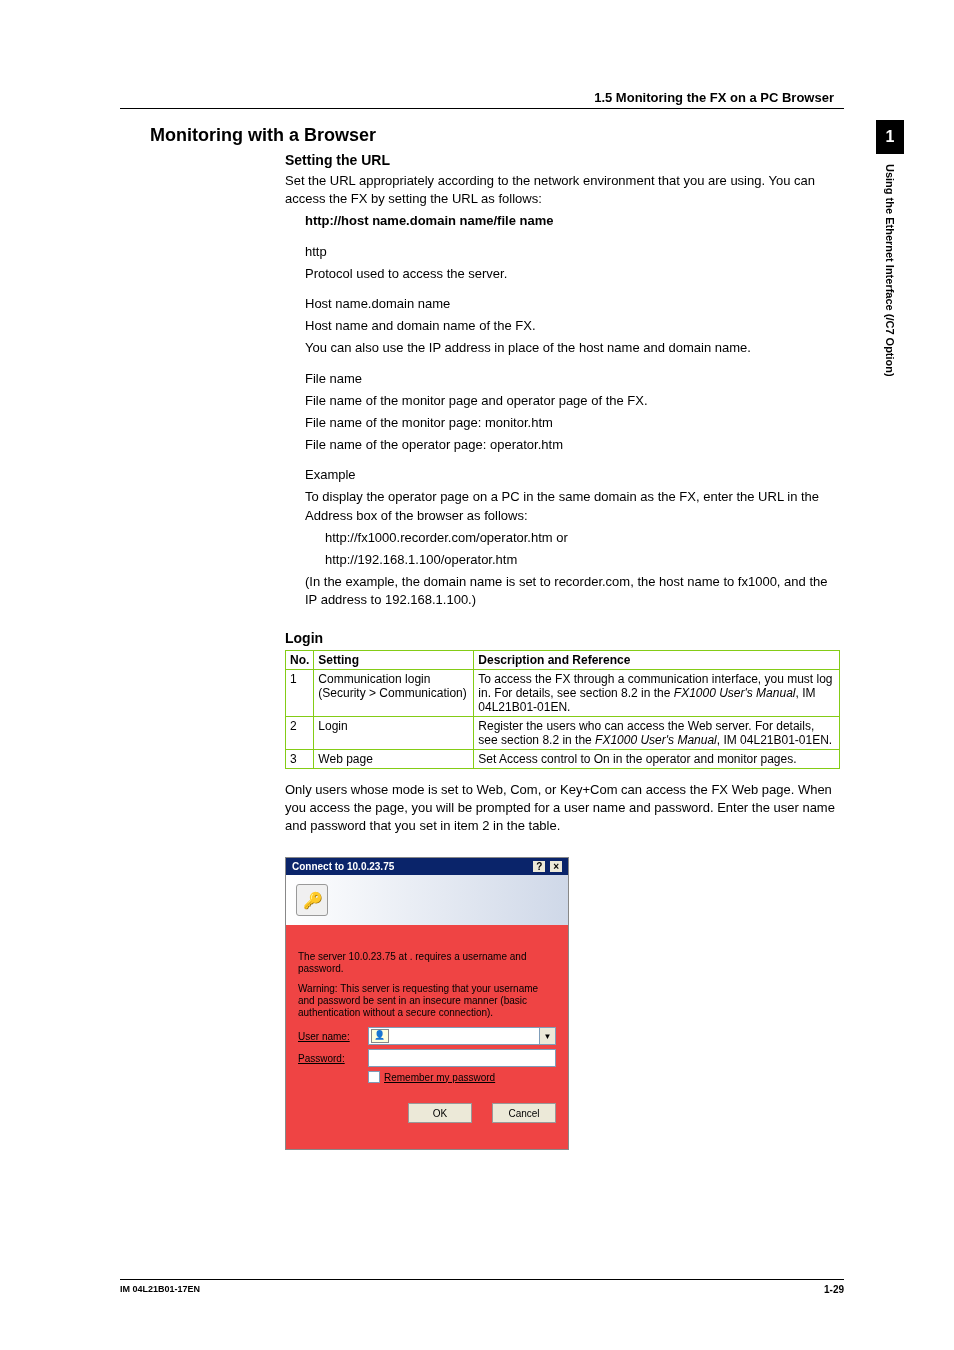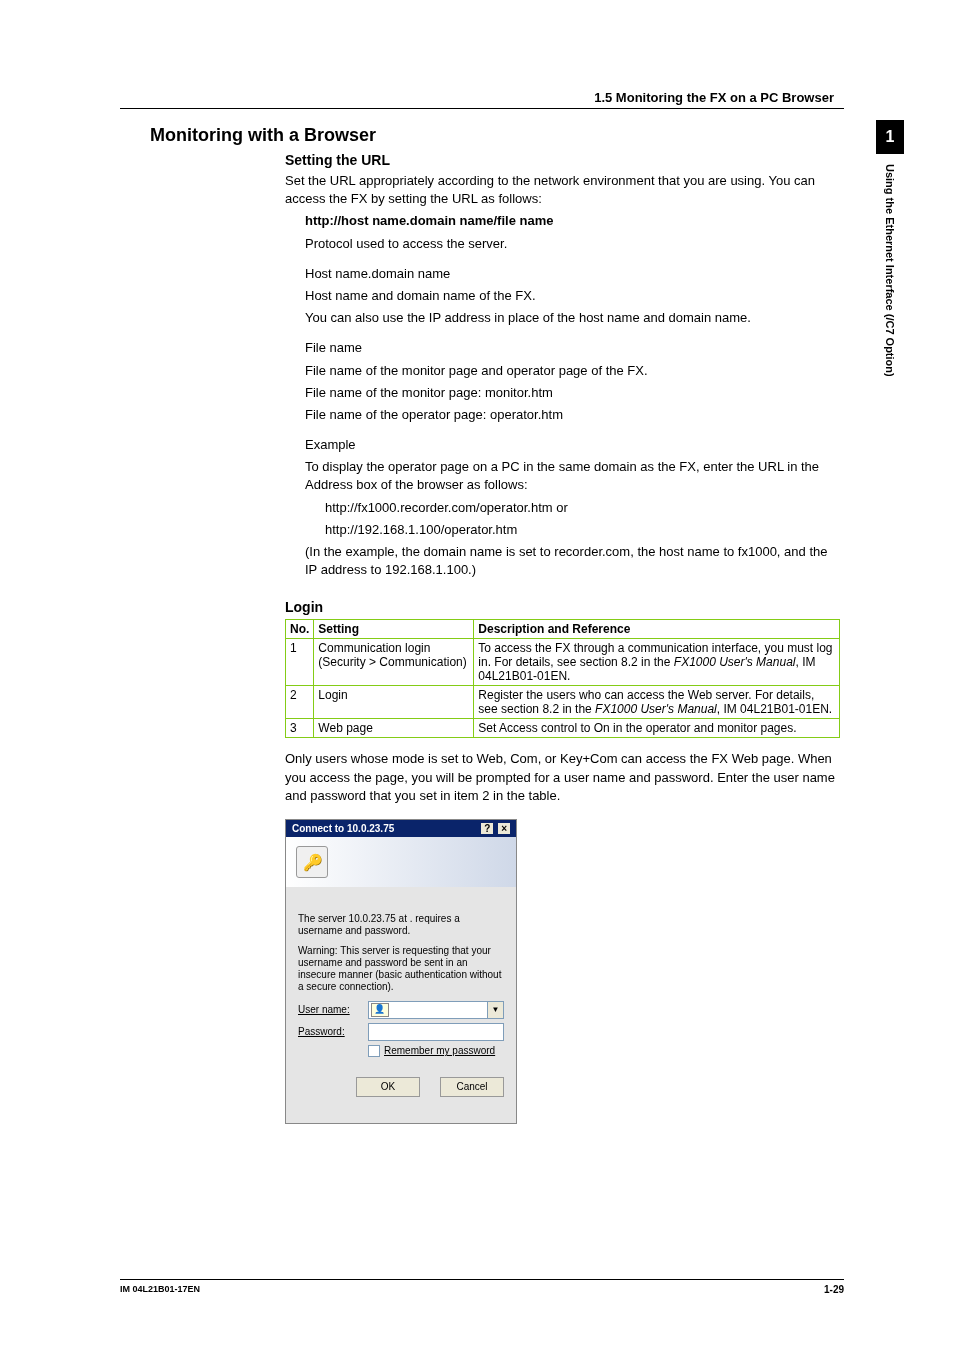--- a/index.html
+++ b/index.html
@@ -91,24 +91,24 @@
       border: 1px solid #84cc16;
       padding: 2px 4px;
       text-align: left;
       vertical-align: top;
     }
     th {
       font-weight: bold;
     }
     .italic { font-style: italic; }
     .dialog-img {
-      margin-top: 14px;
-      width: 232px;
+      margin-top: 22px;
+      width: 284px;
       border: 1px solid #888;
-      background: #e5e5e5;
+      background: #ef4444;
       font-size: 10px;
     }
     .dlg-title {
       background: #0a246a;
       color: #fff;
       padding: 3px 6px;
       font-weight: bold;
       font-size: 10px;
       display: flex;
       justify-content: space-between;
@@ -234,20 +234,21 @@
 <div class="hr-line"></div>
 
 <div class="content">
   <h1>Monitoring with a Browser</h1>
 
   <div class="indent">
     <h2>Setting the URL</h2>
     <p class="para">Set the URL appropriately according to the network environment that you are using. You can access the FX by setting the URL as follows:</p>
     <p class="para bold ml20">http://host name.domain name/file name</p>
 
+    <p class="para ml20 mt12">http</p>
     <p class="para ml20">Protocol used to access the server.</p>
 
     <p class="para ml20 mt12">Host name.domain name</p>
     <p class="para ml20">Host name and domain name of the FX.</p>
     <p class="para ml20">You can also use the IP address in place of the host name and domain name.</p>
 
     <p class="para ml20 mt12">File name</p>
     <p class="para ml20">File name of the monitor page and operator page of the FX.</p>
     <p class="para ml20">File name of the monitor page: monitor.htm</p>
     <p class="para ml20">File name of the operator page: operator.htm</p>

